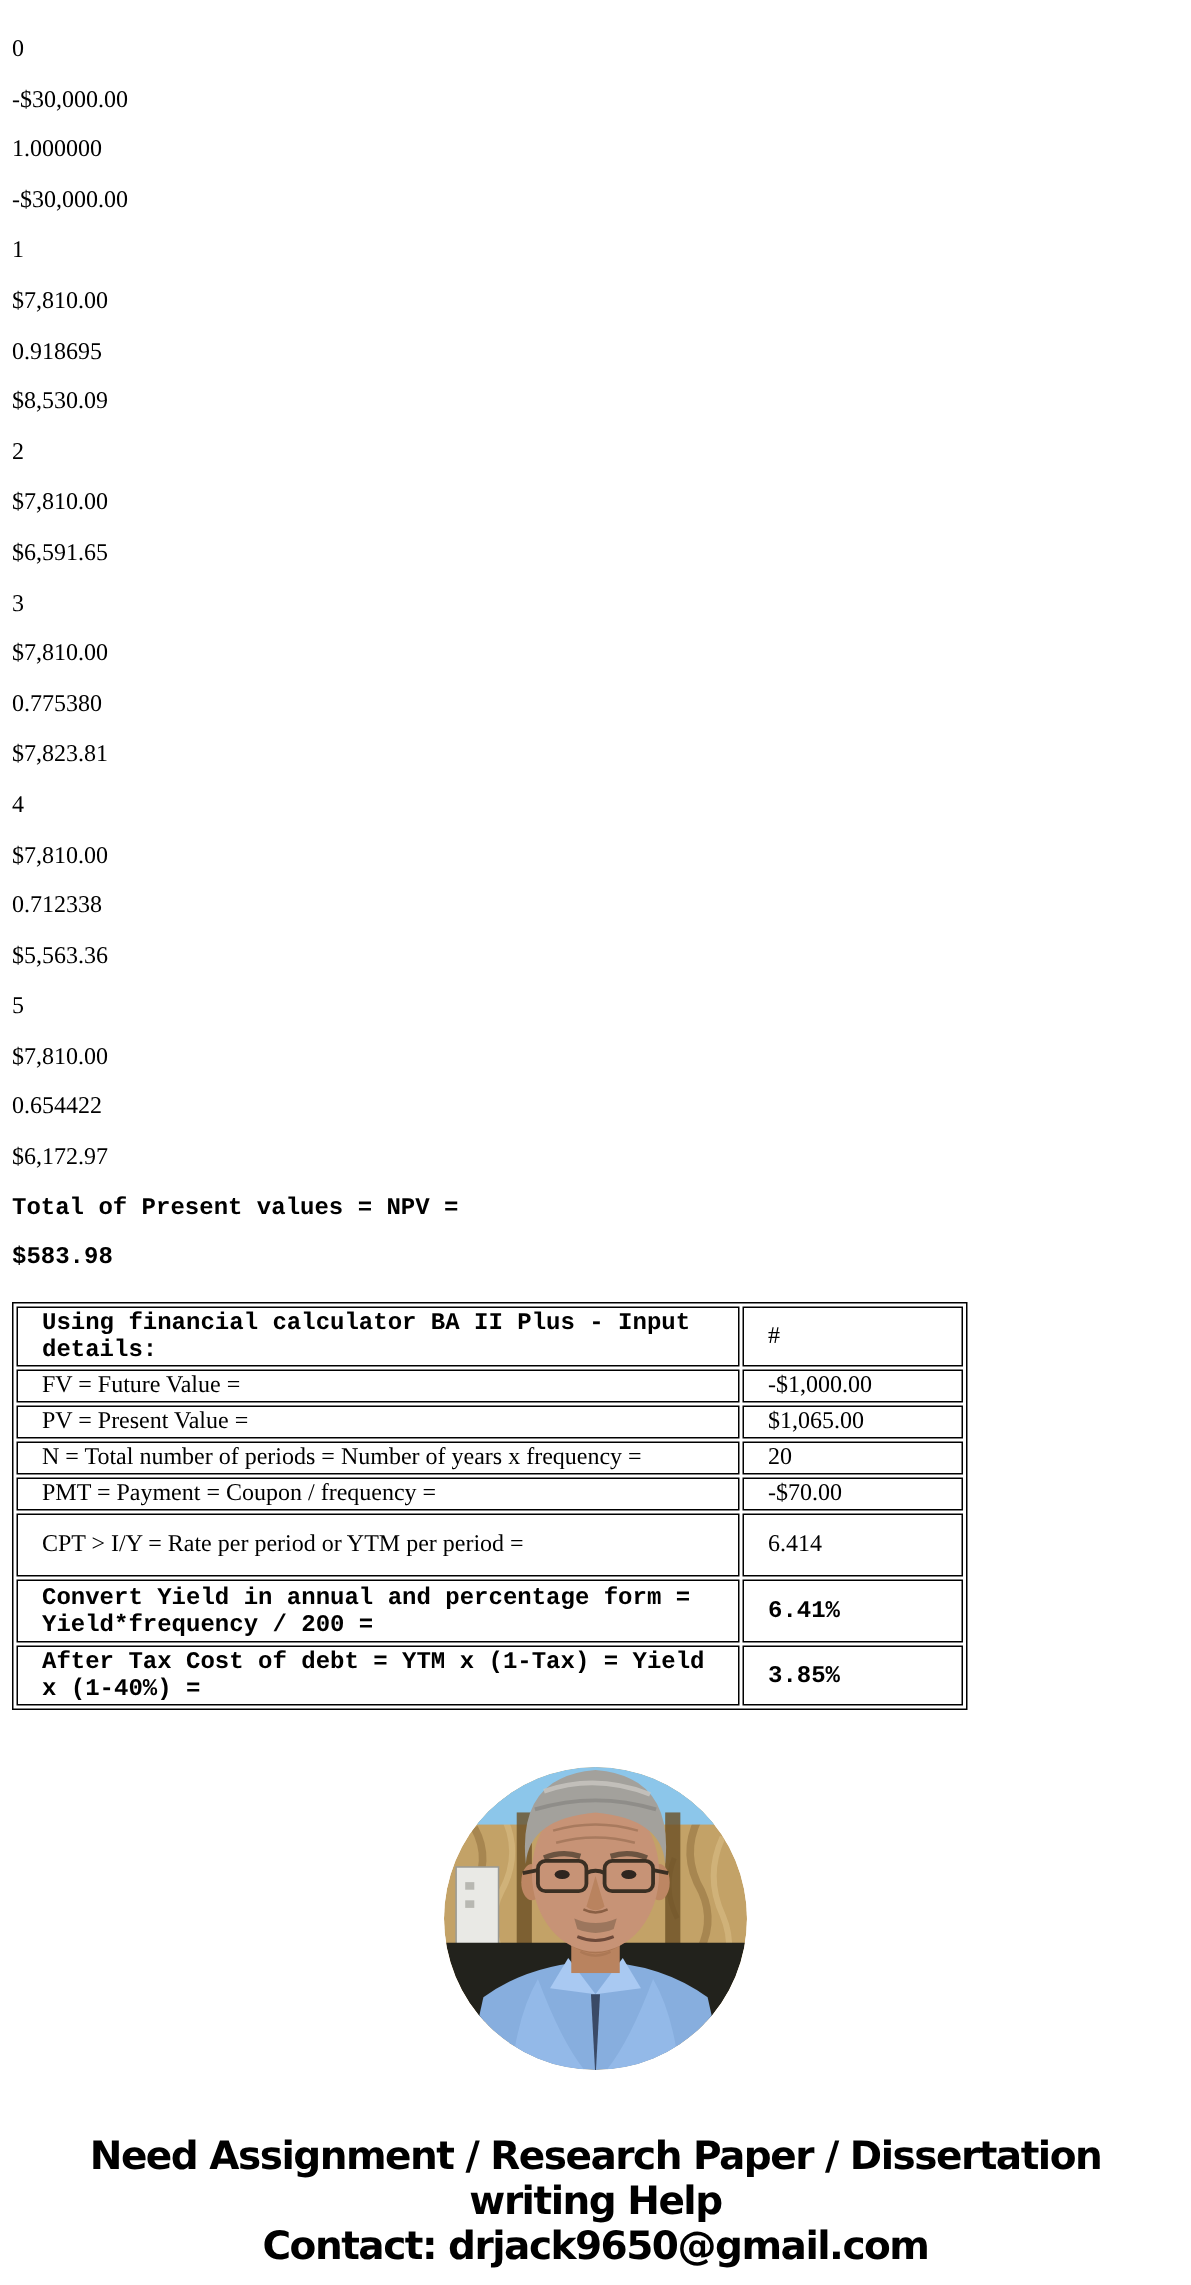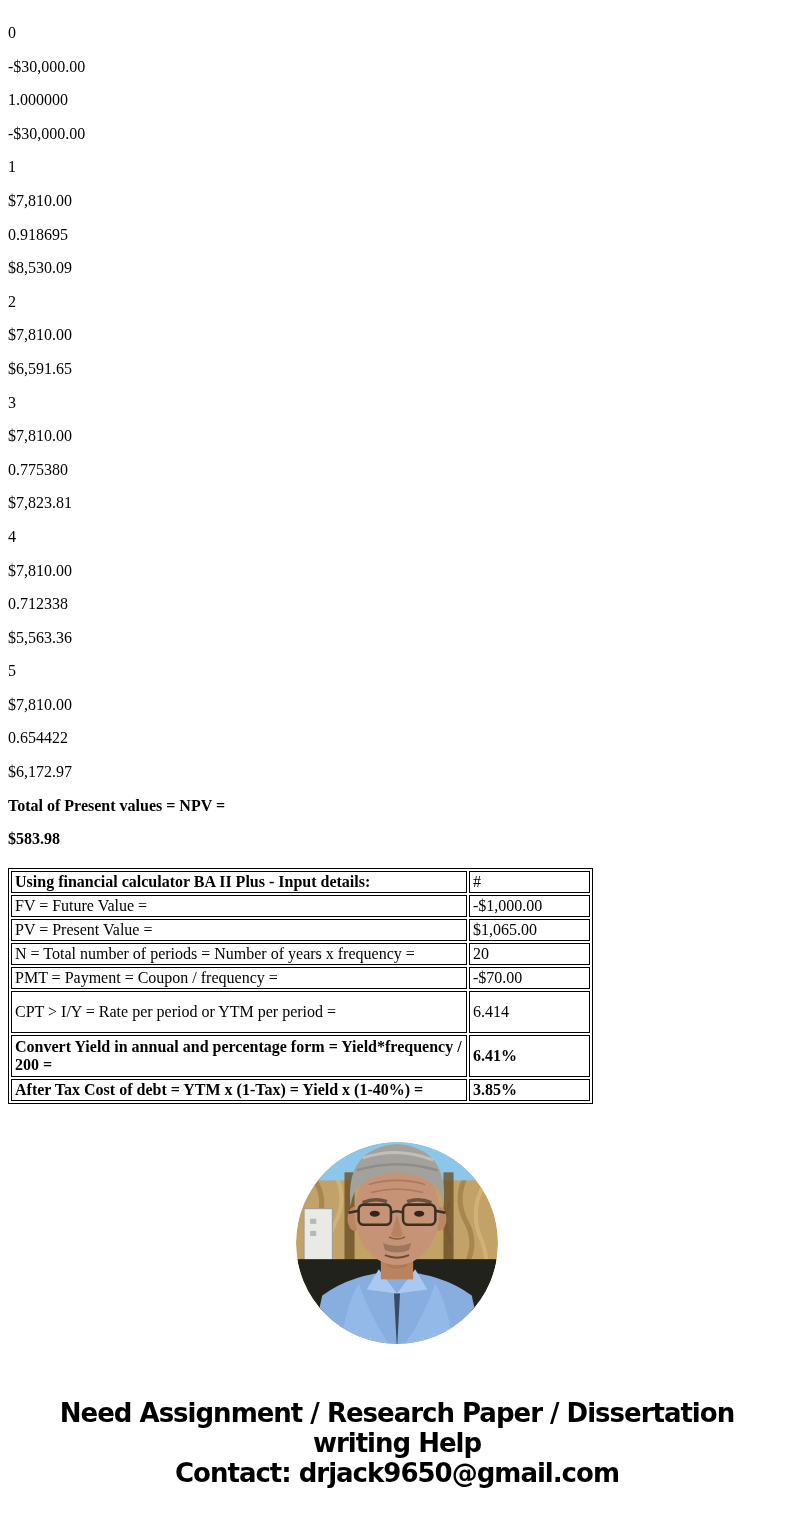--- a/index.html
+++ b/index.html
@@ -15,33 +15,33 @@
     height: 1523px;
     overflow: hidden;
   }
   .doc {
     padding: 8px;
   }
   .doc p {
     margin: 16px 0;
     line-height: 1.1;
   }
-  .bold { font-weight: bold; }
+  .bold { font-weight: bold; font-family: Liberation Mono, monospace; }
 
   table.calc {
     border-collapse: separate;
     border-spacing: 2px;
     border: 1px solid #000000;
     margin-top: 20px;
     table-layout: fixed;
     width: 577px;
   }
   table.calc td {
     border: 1px solid #000000;
-    padding: 1px 3px;
+    padding: 1px 16px;
     vertical-align: middle;
     overflow: hidden;
   }
   td.col-label { width: 448px; }
   td.col-value { width: 113px; }
   tr.tall td { height: 38px; }
   td.valign-bottom { vertical-align: bottom; }
 
   .avatar-wrap {
     margin-top: 38px;
@@ -49,21 +49,21 @@
   }
   .avatar {
     display: inline-block;
     width: 202px;
     height: 202px;
     border-radius: 50%;
     overflow: hidden;
   }
 
   .footer {
-    margin-top: 50px;
+    margin-top: 38px;
     text-align: center;
     font-family: "DejaVu Sans", "Liberation Sans", sans-serif;
     font-weight: bold;
     font-size: 26px;
     line-height: 30px;
     letter-spacing: -1px;
     color: #000000;
   }
 </style>
 </head>

